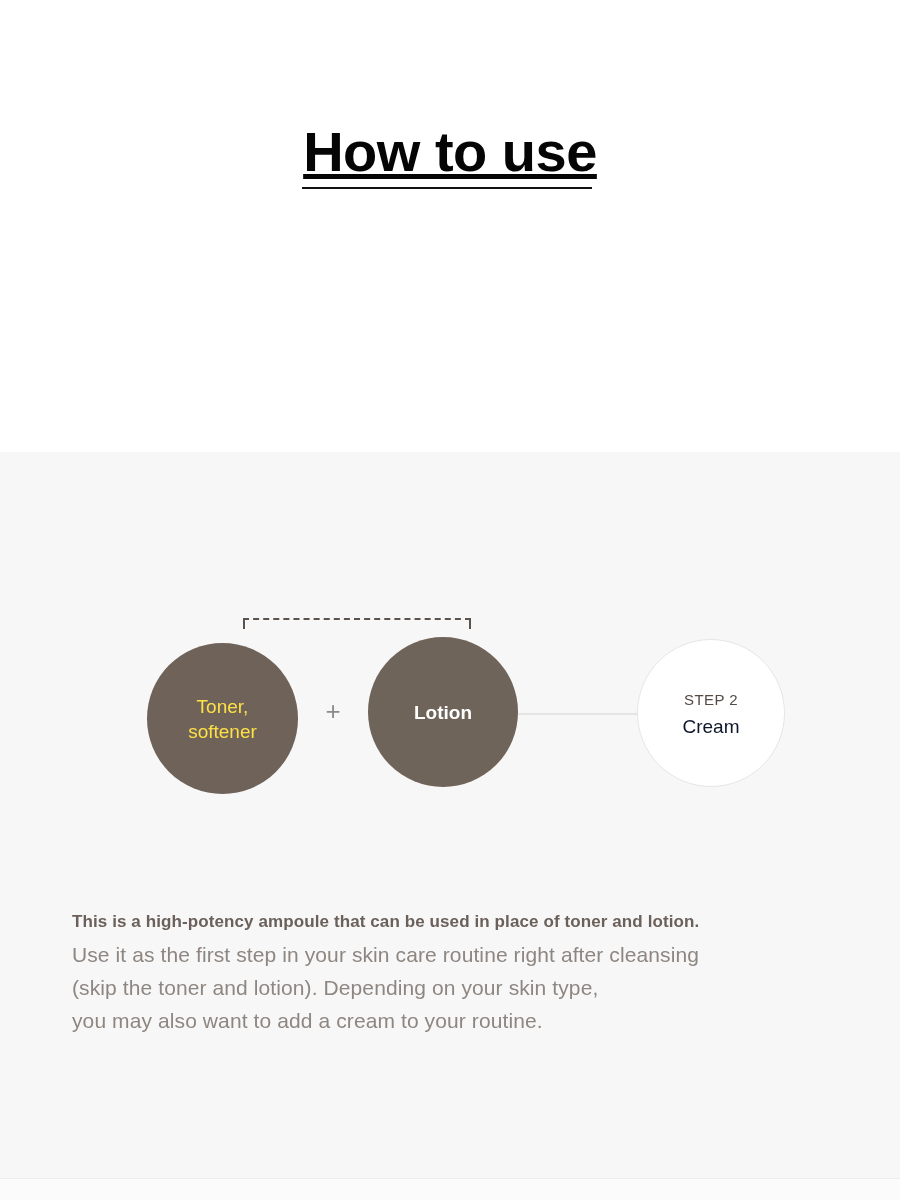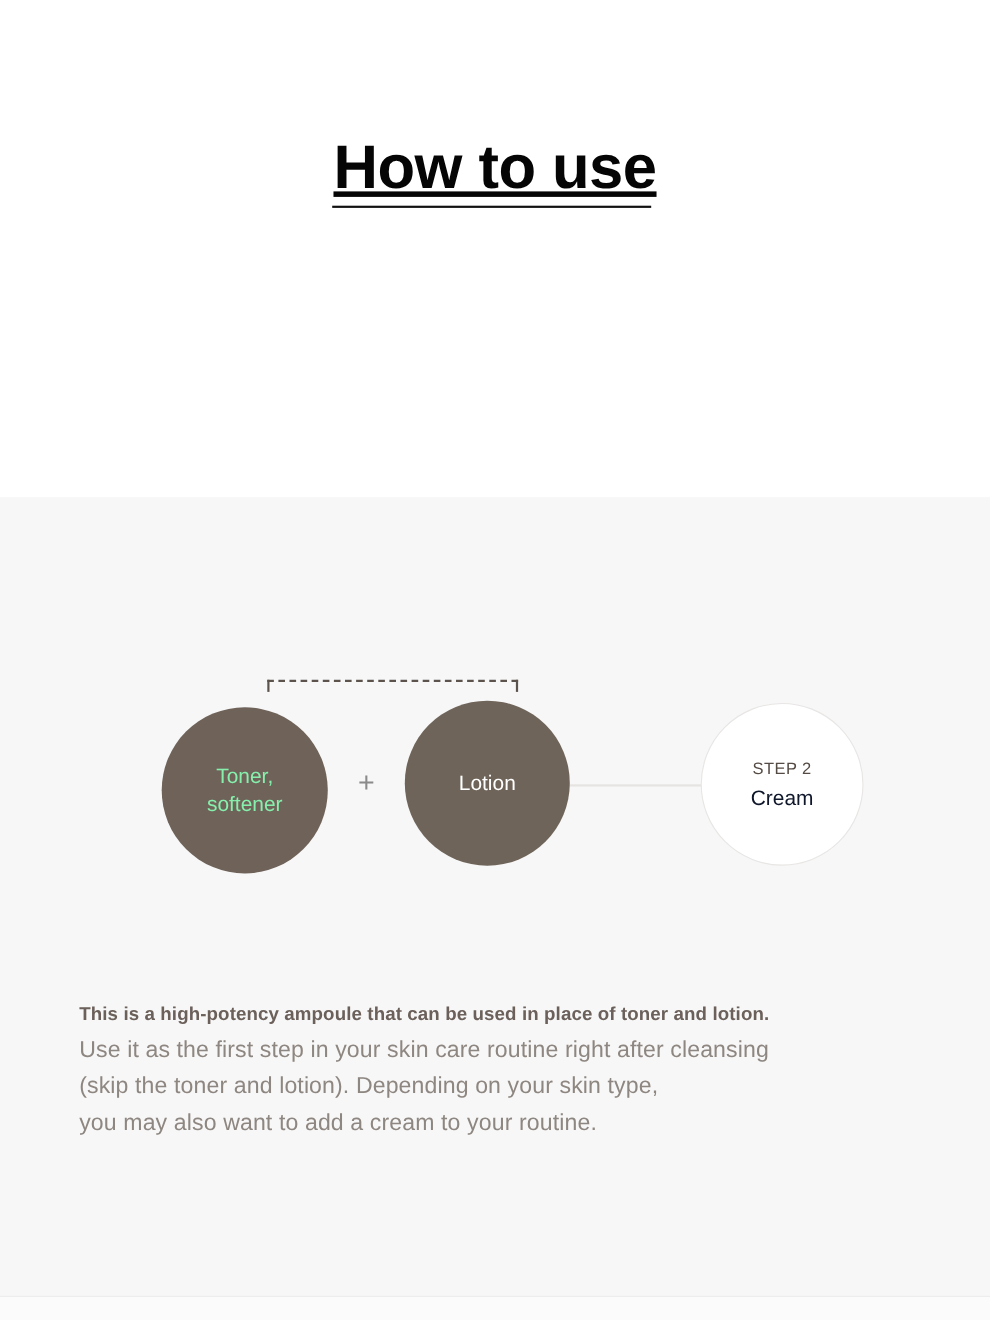--- a/index.html
+++ b/index.html
@@ -147,33 +147,34 @@
     justify-content: center;
     text-align: center;
     box-sizing: border-box;
   }
   .circle-toner {
     left: 147px;
     top: 643px;
     width: 151px;
     height: 151px;
     background: #6e6259;
-    color: #86efac;
+    color: #fde047;
     font-size: 19px;
     line-height: 25px;
   }
   .circle-lotion {
     left: 368px;
     top: 637px;
     width: 150px;
     height: 150px;
     background: #6f6459;
     color: #ffffff;
     font-size: 19px;
     line-height: 25px;
+    font-weight: bold;
   }
   .circle-step2 {
     left: 637px;
     top: 639px;
     width: 148px;
     height: 148px;
     background: #ffffff;
     border: 1px solid #e8e6e4;
     color: #5a504a;
   }

